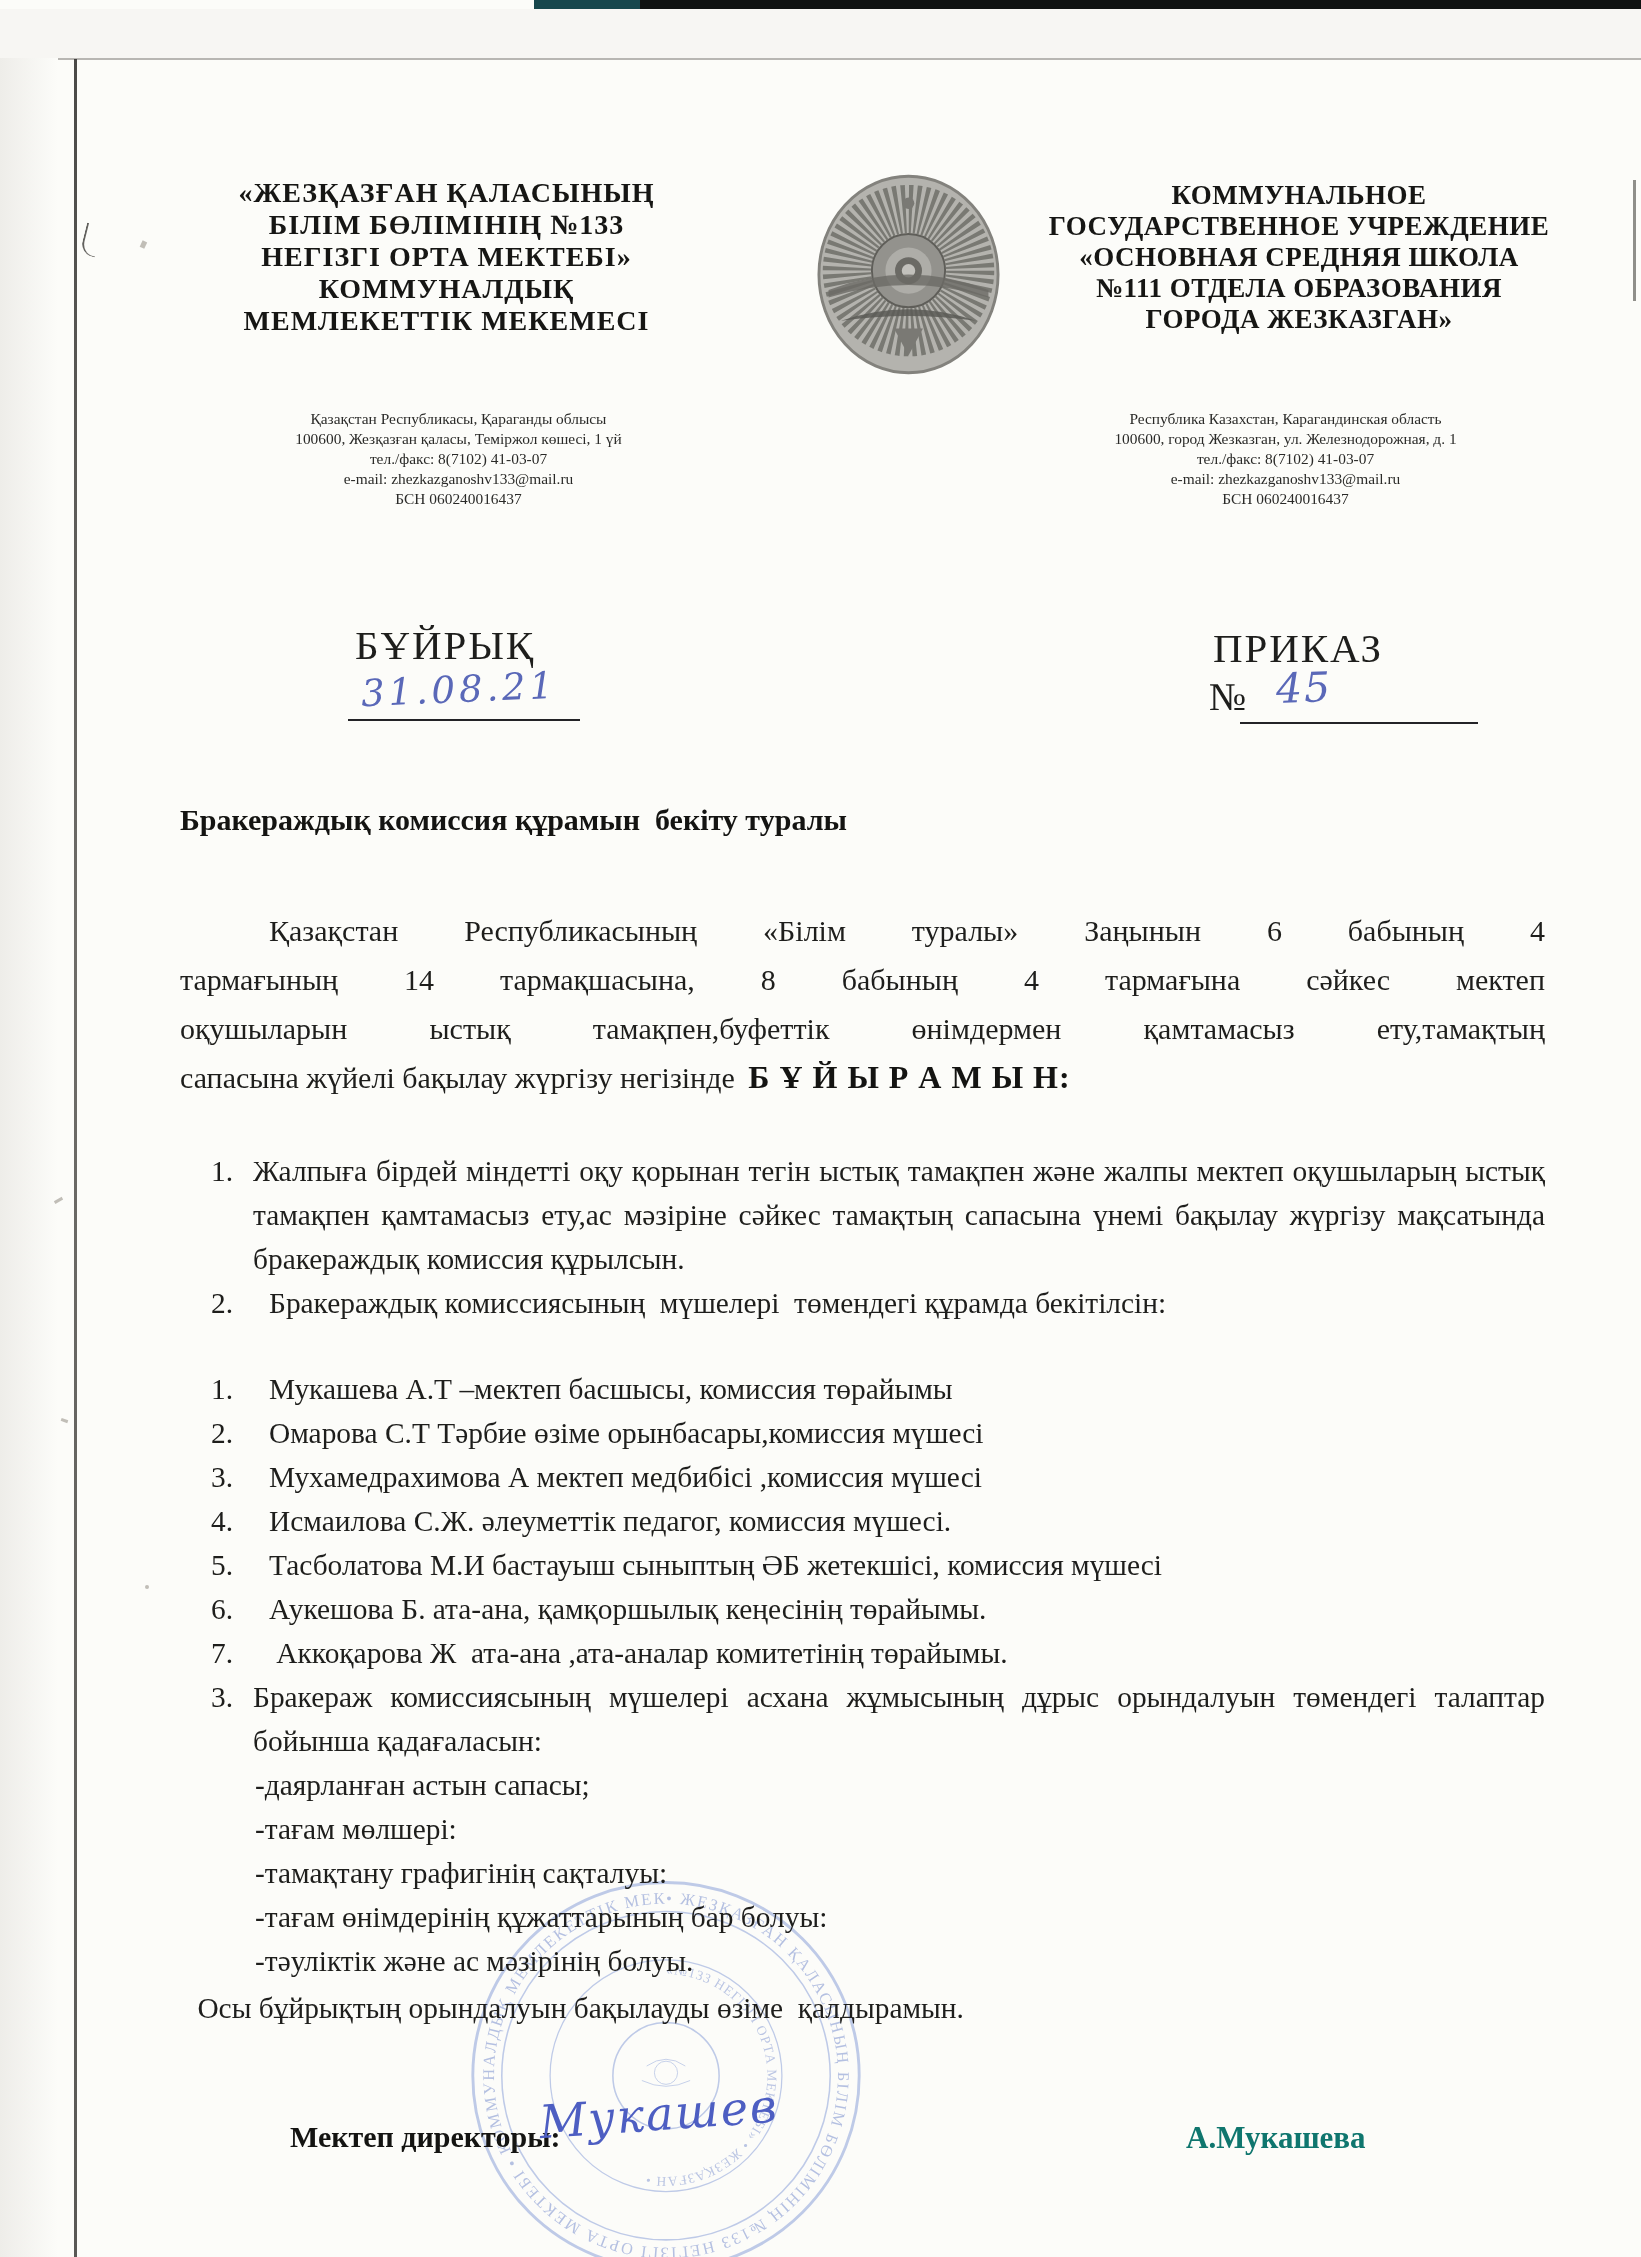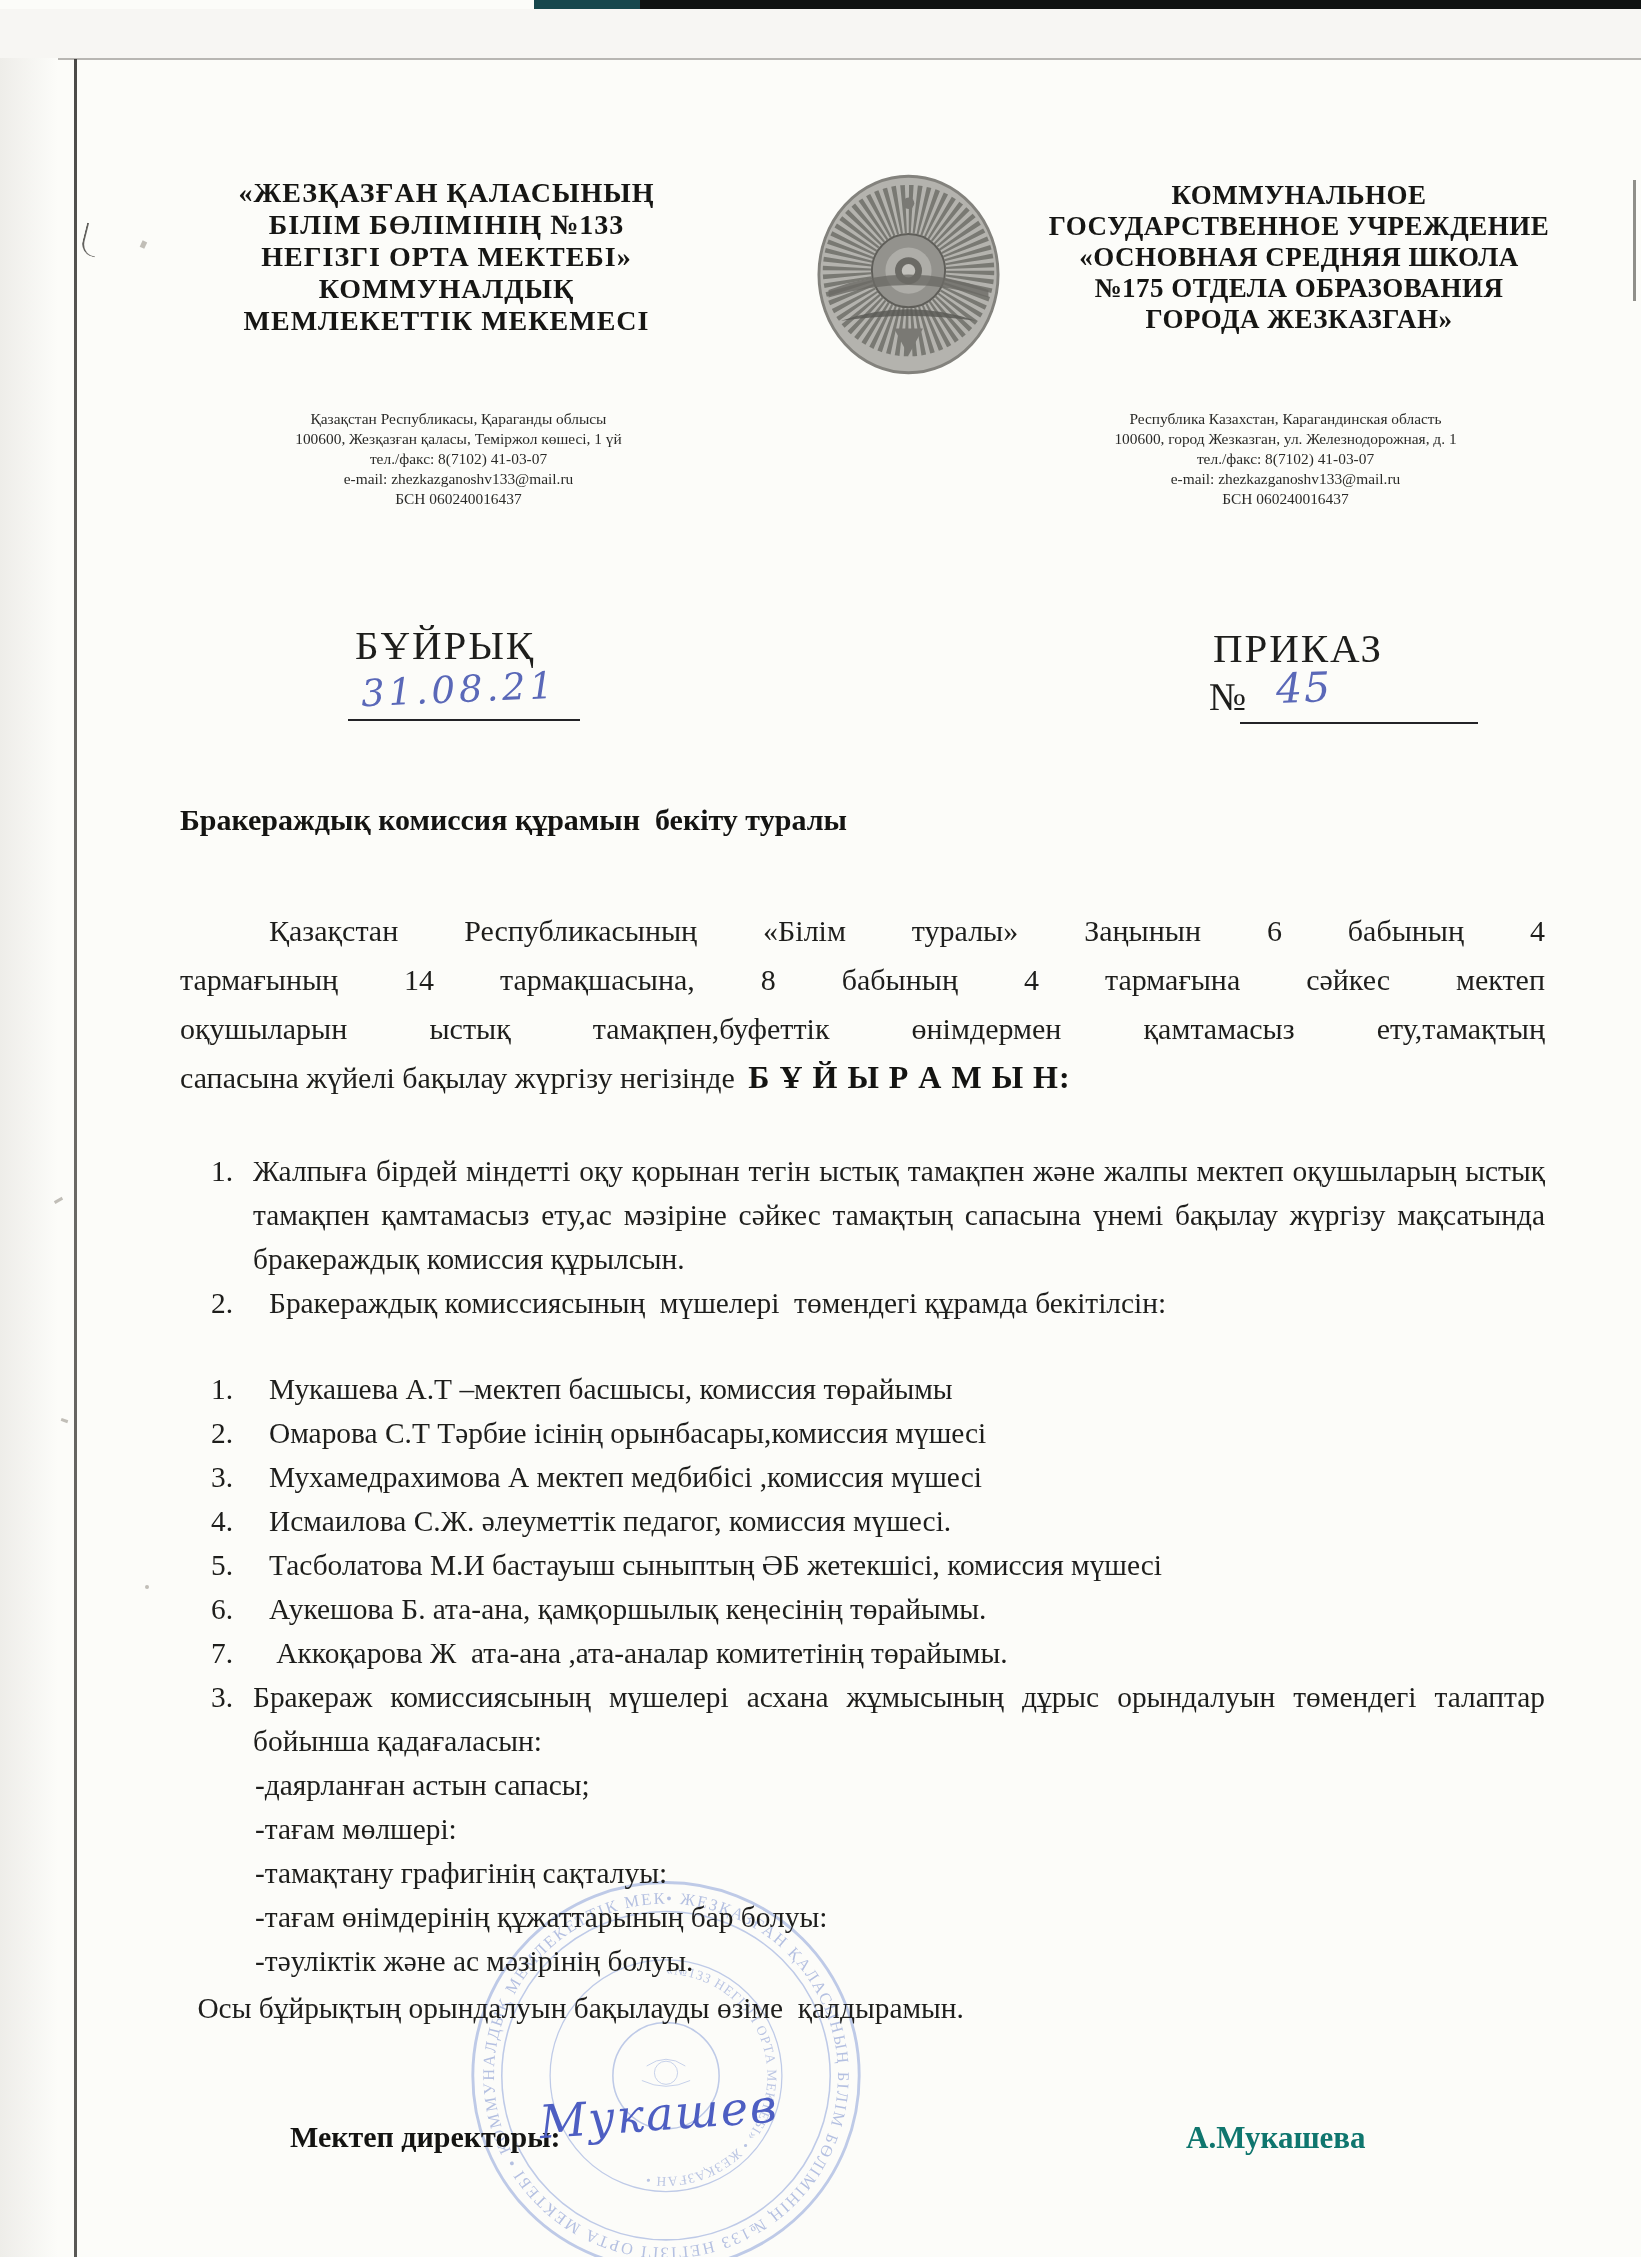--- a/index.html
+++ b/index.html
@@ -103,21 +103,21 @@
       <path d="M12,120 Q95,88 178,120 L178,128 Q95,102 12,128 Z" fill="#6b6a65" opacity="0.8"></path>
       <path d="M25,152 Q95,128 165,152 Q95,142 25,152 Z" fill="#5b5a56" opacity="0.85"></path>
       <path d="M80,160 L95,188 L110,160 Z" fill="#7a7974"></path>
     </svg>
   </div>
 
   <div class="org org-right">
     <span class="ln">КОММУНАЛЬНОЕ</span>
     <span class="ln">ГОСУДАРСТВЕННОЕ УЧРЕЖДЕНИЕ</span>
     <span class="ln">«ОСНОВНАЯ СРЕДНЯЯ ШКОЛА</span>
-    <span class="ln">№175 ОТДЕЛА ОБРАЗОВАНИЯ</span>
+    <span class="ln">№111 ОТДЕЛА ОБРАЗОВАНИЯ</span>
     <span class="ln">ГОРОДА ЖЕЗКАЗГАН»</span>
   </div>
 
   <div class="addr addr-left">
     <span class="ln">Қазақстан Республикасы, Қараганды облысы</span>
     <span class="ln">100600, Жезқазған қаласы, Теміржол көшесі, 1 үй</span>
     <span class="ln">тел./факс: 8(7102) 41-03-07</span>
     <span class="ln">e-mail: zhezkazganoshv133@mail.ru</span>
     <span class="ln">БСН 060240016437</span>
   </div>
@@ -181,21 +181,21 @@
       <span class="num">2.</span>
       <span class="txt">Бракераждық комиссиясының  мүшелері  төмендегі құрамда бекітілсін:</span>
     </div>
     <div class="gap"></div>
     <div class="li plain">
       <span class="num">1.</span>
       <span class="txt">Мукашева А.Т –мектеп басшысы, комиссия төрайымы</span>
     </div>
     <div class="li plain">
       <span class="num">2.</span>
-      <span class="txt">Омарова С.Т Тәрбие ісінің орынбасары,комиссия мүшесі</span>
+      <span class="txt">Омарова С.Т Тәрбие өзіме орынбасары,комиссия мүшесі</span>
     </div>
     <div class="li plain">
       <span class="num">3.</span>
       <span class="txt">Мухамедрахимова А мектеп медбибісі ,комиссия мүшесі</span>
     </div>
     <div class="li plain">
       <span class="num">4.</span>
       <span class="txt">Исмаилова С.Ж. әлеуметтік педагог, комиссия мүшесі.</span>
     </div>
     <div class="li plain">

